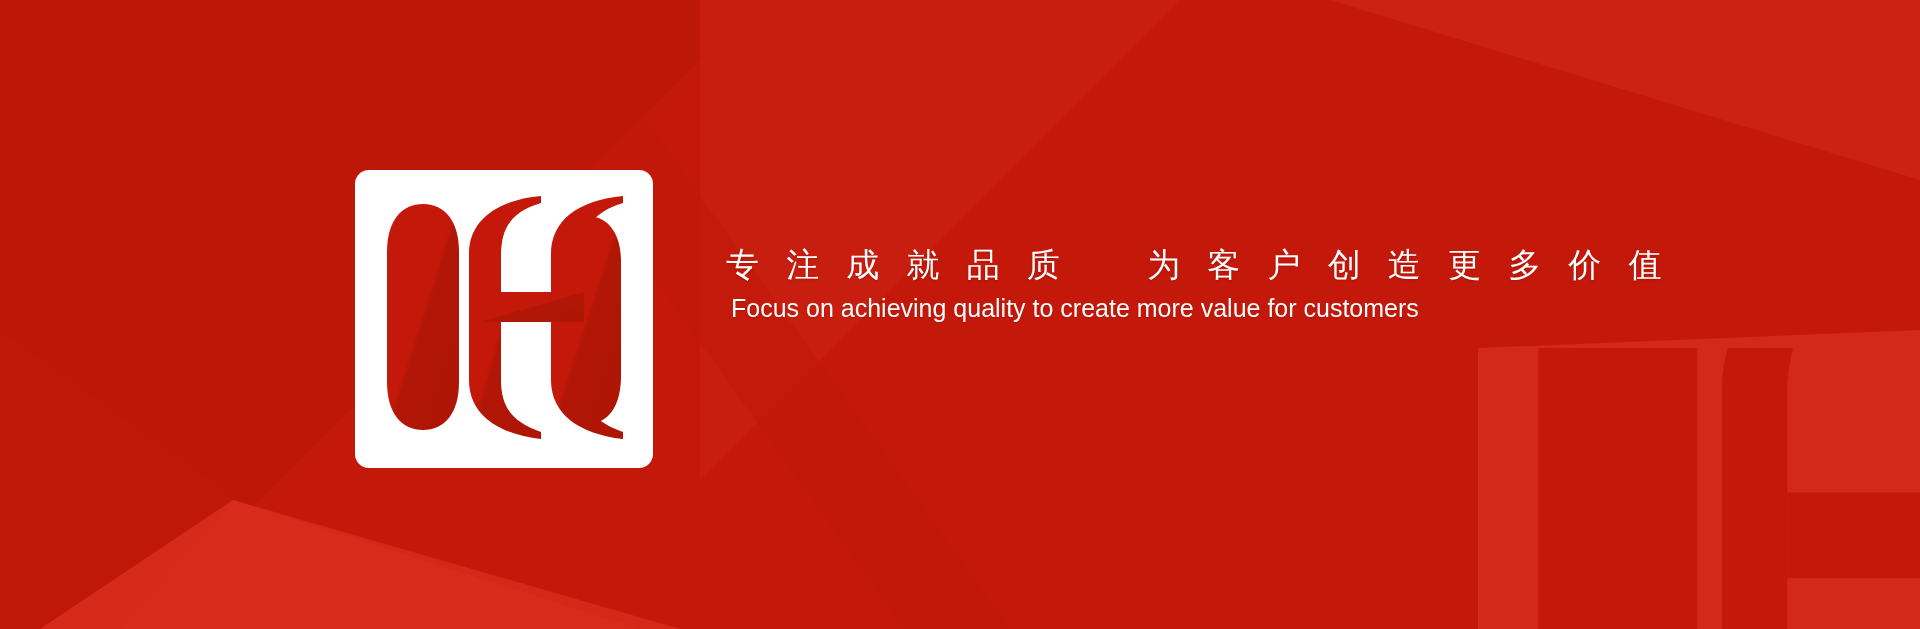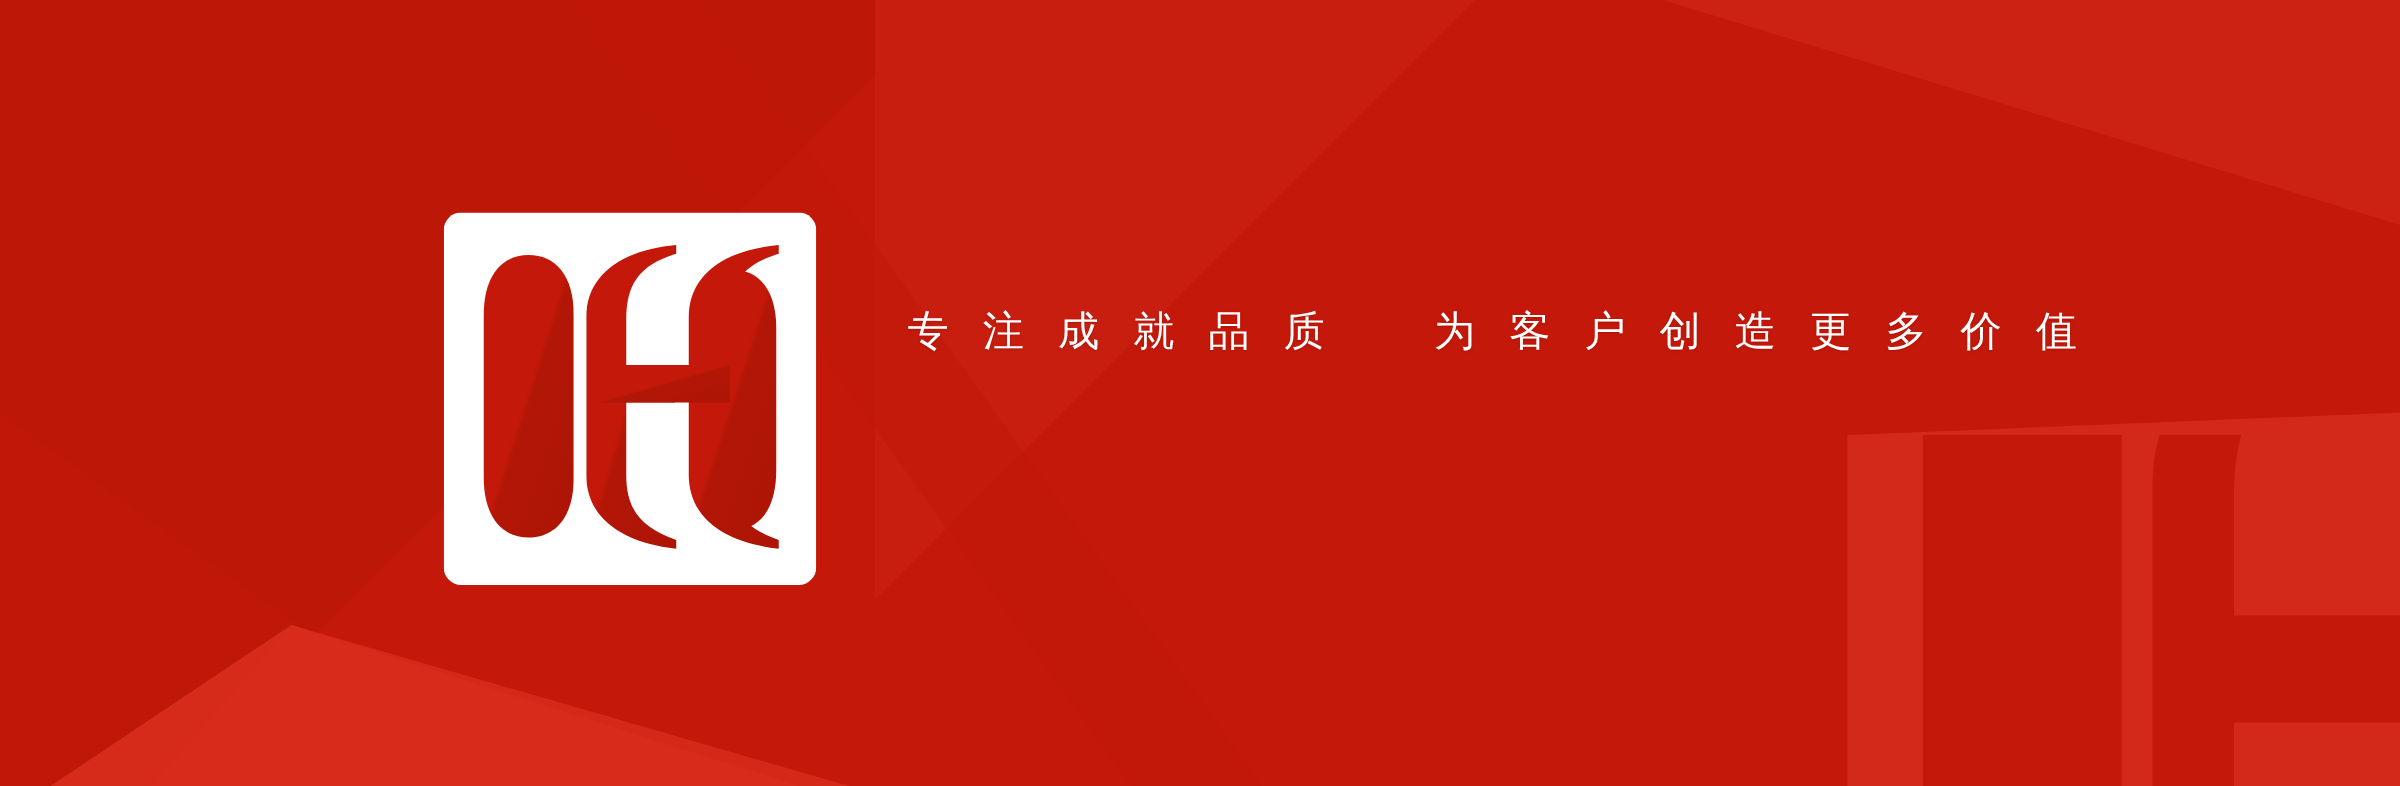--- a/index.html
+++ b/index.html
@@ -142,15 +142,16 @@
         <rect x="125" y="122" width="104" height="30" fill="url(#shade)"></rect>
 
         <path d="M104 34 L114 34 L114 264 L104 264 Z" fill="#ffffff"></path>
         <path d="M186 26 L196 26 L196 272 L186 272 Z" fill="#ffffff" opacity="0"></path>
       </g>
     </svg>
   </div>
 
   <div class="text-block">
     <div class="headline-cn">专 注 成 就 品 质 　 为 客 户 创 造 更 多 价 值</div>
+    <div class="subline-en">Focus on achieving quality to create more value for customers</div>
   </div>
 
 </div>
 
 </body></html>

